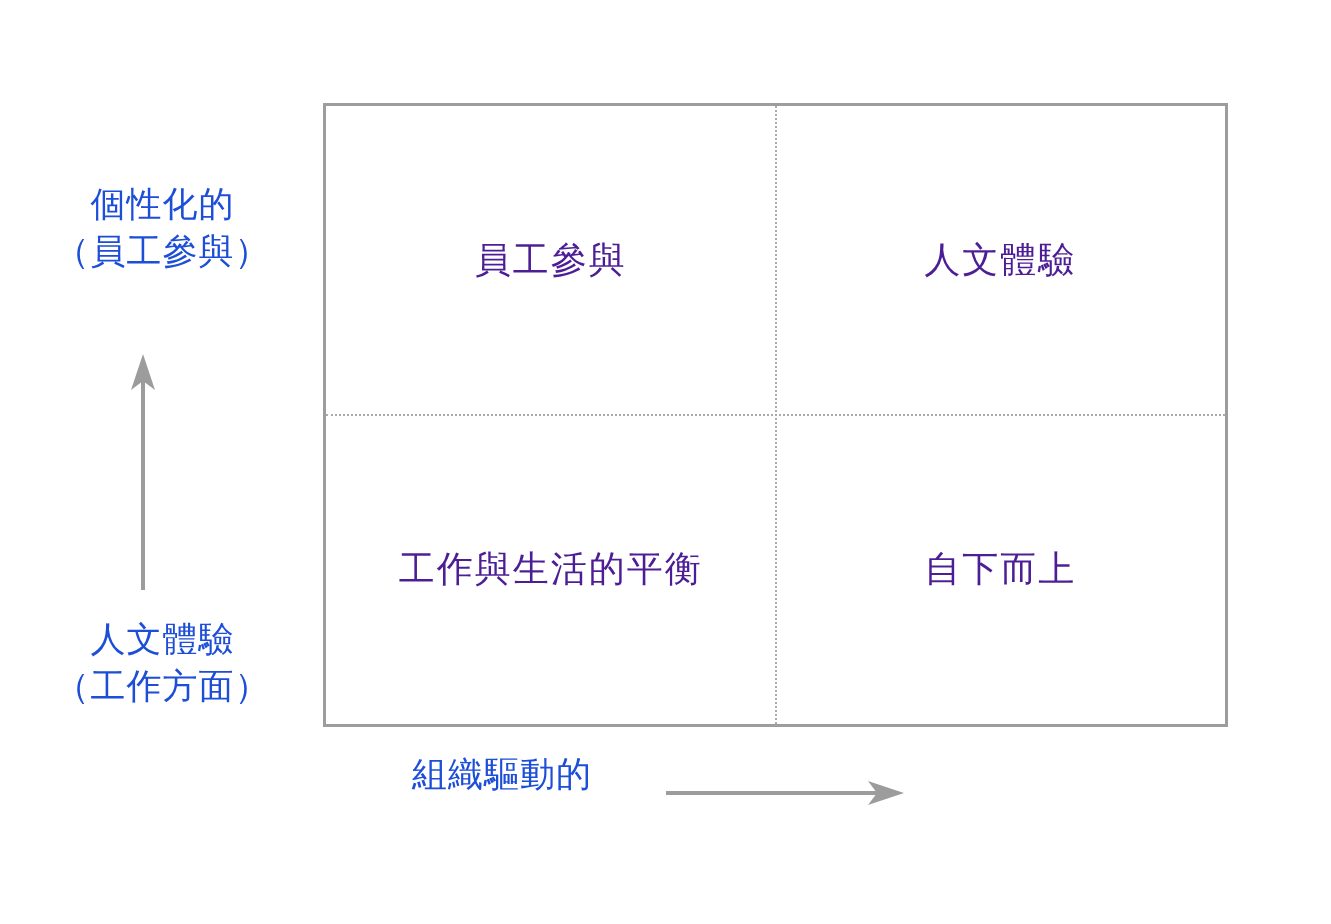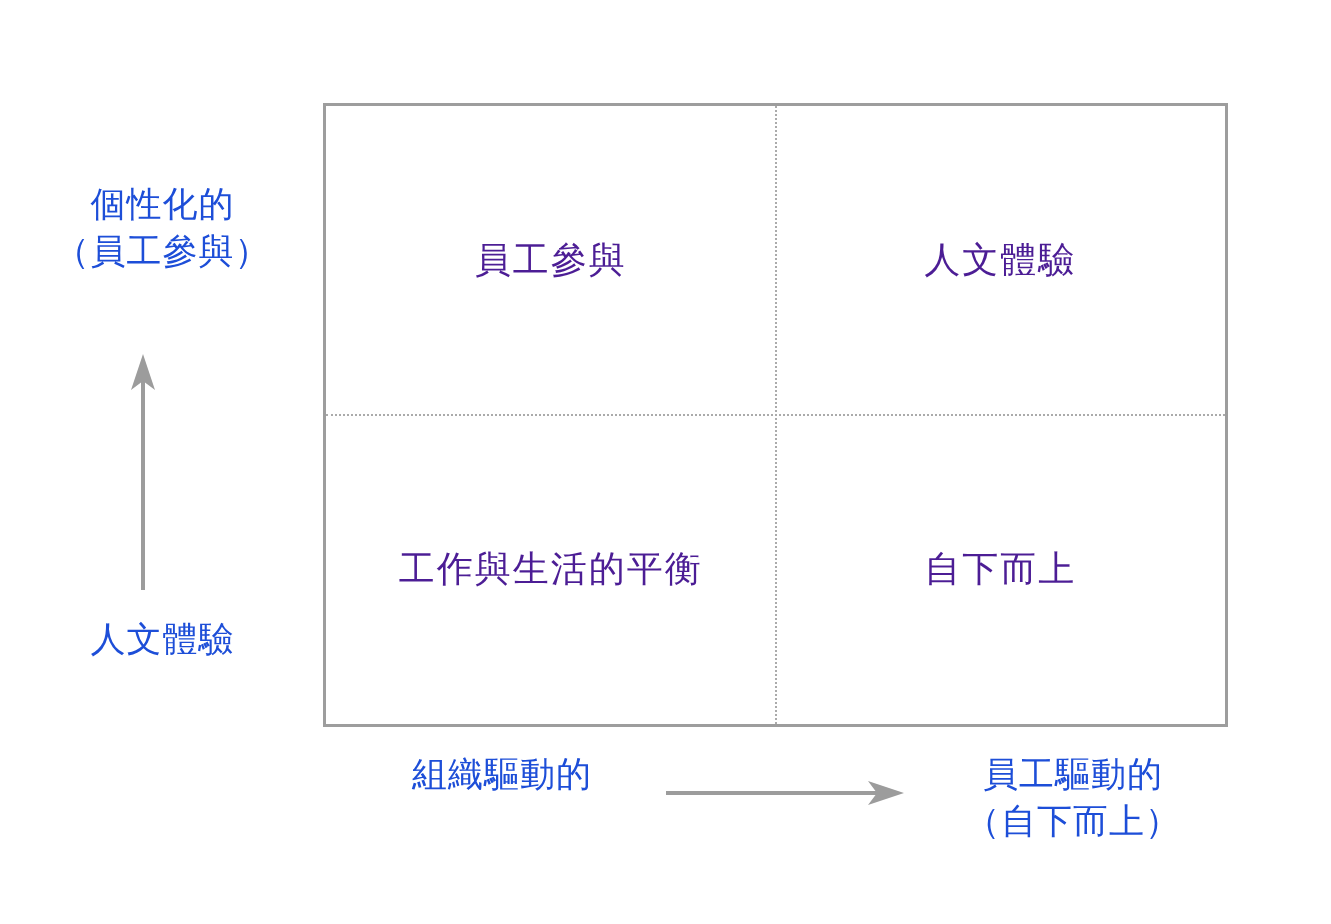--- a/index.html
+++ b/index.html
@@ -96,20 +96,21 @@
     <div>（員工參與）</div>
   </div>
 
   <svg class="v-arrow" viewBox="0 0 44 240" aria-hidden="true">
     <line x1="22" y1="238" x2="22" y2="18" stroke="#9c9c9c" stroke-width="4"></line>
     <polygon points="22,2 34,38 22,29 10,38" fill="#9c9c9c"></polygon>
   </svg>
 
   <div class="axis-label y-bottom">
     <div>人文體驗</div>
+    <div>（工作方面）</div>
   </div>
 
   <div class="qbox">
     <div class="divider-v"></div>
     <div class="divider-h"></div>
 
     <div class="quad">
       <span>員工參與</span>
     </div>
     <div class="quad">
@@ -125,18 +126,14 @@
 
   <div class="axis-label x-left">
     <div>組織驅動的</div>
   </div>
 
   <svg class="h-arrow" viewBox="0 0 246 46" aria-hidden="true">
     <line x1="4" y1="23" x2="224" y2="23" stroke="#9c9c9c" stroke-width="4"></line>
     <polygon points="242,23 206,11 215,23 206,35" fill="#9c9c9c"></polygon>
   </svg>
 
-  <div class="axis-label x-right">
-    <div>員工驅動的</div>
-    <div>（自下而上）</div>
-  </div>
 
 </div>
 
 </body></html>

